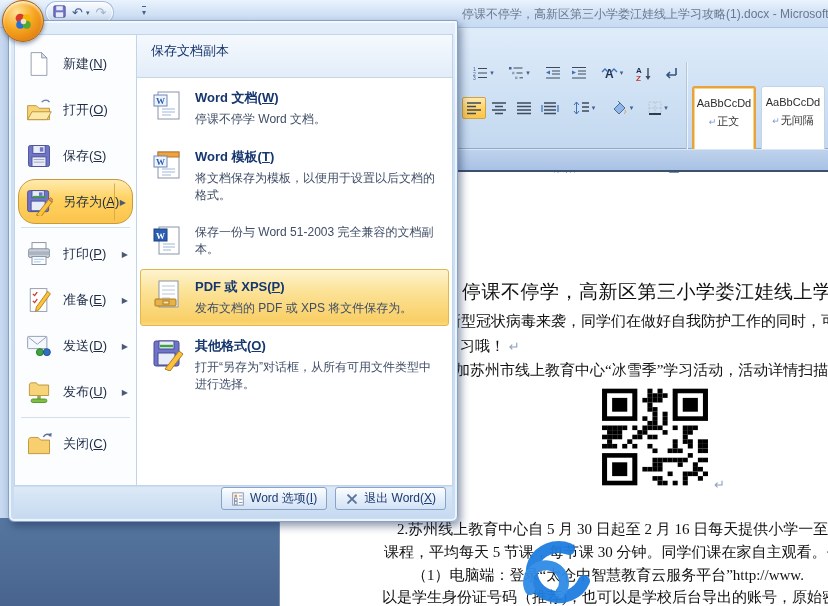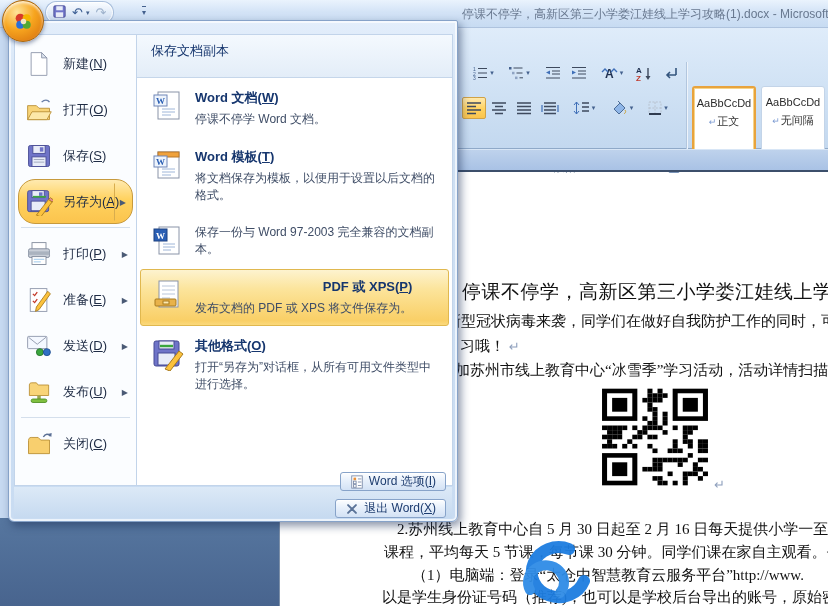--- a/index.html
+++ b/index.html
@@ -80,28 +80,28 @@
   .mi-icon svg{width:28px;height:28px;display:block;}
   .mi-label{margin-left:10px;font-size:13px;color:#1f2c45;}
   .mi-arrow{position:absolute;right:4px;top:50%;transform:translateY(-50%);font-size:8px;color:#4a5a75;}
   .mi.sel{background:linear-gradient(#ffeab0,#ffd express 45%,#ffd25f 45%,#fbc44d);border-color:#c79a3d;}
   .mi.sel{background:linear-gradient(#ffeab0,#ffd25f 45%,#fbc44d);border-radius:17px;}
   .mi.sel .mi-arrow{border-left:1px solid #d8ad4e;padding:14px 2px 14px 5px;}
   .mi-sep{height:1px;background:#d4dfec;margin:3px 6px;}
   .sub-header{height:43px;padding:7px 0 0 14px;font-weight:normal;font-size:13px;color:#15356d;
     background:linear-gradient(#f4f9fe,#e3edf8);border-bottom:1px solid #c5d6ea;}
   .si{display:flex;padding:8px 10px 8px 10px;margin:2px 3px;border:1px solid transparent;border-radius:3px;cursor:pointer;}
-  .si.hl{background:linear-gradient(#fdf3cf,#fce49b 35%,#f9cf66 92%,#fbd97c);border-color:#e0b84f;text-align:right;}
+  .si.hl{background:linear-gradient(#fdf3cf,#fce49b 35%,#f9cf66 92%,#fbd97c);border-color:#e0b84f;}
   .si-icon{width:34px;height:34px;flex:0 0 34px;margin-right:10px;}
   .si-icon svg{width:34px;height:34px;display:block;}
   .si-title{font-size:13px;font-weight:bold;color:#16366e;margin-bottom:4px;}
   .si-desc{font-size:12px;color:#3f4d66;line-height:17px;max-width:248px;}
-  .menu-footer{position:absolute;left:5px;right:5px;top:466px;height:31px;display:flex;align-items:flex-end;
+  .menu-footer{position:absolute;left:5px;right:5px;top:466px;height:31px;display:flex;align-items:flex-start;
     justify-content:flex-end;gap:8px;padding-right:6px;
-    background:linear-gradient(#dcie9f7,#c6daf0);background:linear-gradient(#dce9f7,#c6daf0);flex-direction:column;}
+    background:linear-gradient(#dcie9f7,#c6daf0);background:linear-gradient(#dce9f7,#c6daf0);}
   .fbtn{display:inline-flex;align-items:center;gap:5px;height:23px;padding:0 9px;border:1px solid #87a3c9;border-radius:3px;
     background:linear-gradient(#fdfeff,#e7f0fb 45%,#d3e2f5);color:#1c3b6e;font-size:12px;cursor:pointer;
     box-shadow:inset 0 1px 0 #fff;}
   .fbtn svg{width:14px;height:14px;display:block;}
   u{text-decoration:underline;}
 </style>
 </head>
 <body>
 
 <div id="screen">
@@ -523,21 +523,21 @@
           <div class="si">
             <span class="si-icon">
               <svg viewBox="0 0 34 34">
                 <rect x="8" y="3" width="20" height="27" fill="#fff" stroke="#8a94a8"></rect>
                 <path d="M12 20h12M12 23h12M12 26h8" stroke="#9fb6d8"></path>
                 <rect x="3" y="5" width="13" height="12" fill="#2b5fb4" stroke="#1d4080"></rect>
                 <text x="9.5" y="14.5" font-size="9" font-weight="bold" fill="#fff" text-anchor="middle" font-family="Liberation Serif,serif">W</text>
               </svg>
             </span>
             <div class="si-text">
-              <div class="si-desc">保存一份与 Word 97-2003 完全兼容的文档副本。</div>
+              <div class="si-desc">保存一份与 Word 51-2003 完全兼容的文档副本。</div>
             </div>
           </div>
           <div class="si hl">
             <span class="si-icon">
               <svg viewBox="0 0 34 34">
                 <rect x="8" y="3" width="19" height="26" fill="#fff" stroke="#8a94a8"></rect>
                 <path d="M11 8h13M11 12h13M11 16h13M11 20h8" stroke="#b9c6da"></path>
                 <rect x="4" y="21" width="21" height="7" rx="1" fill="#e8b24a" stroke="#a87b1e"></rect>
                 <rect x="12" y="23" width="6" height="3" fill="#fde9b0" stroke="#a87b1e"></rect>
               </svg>

